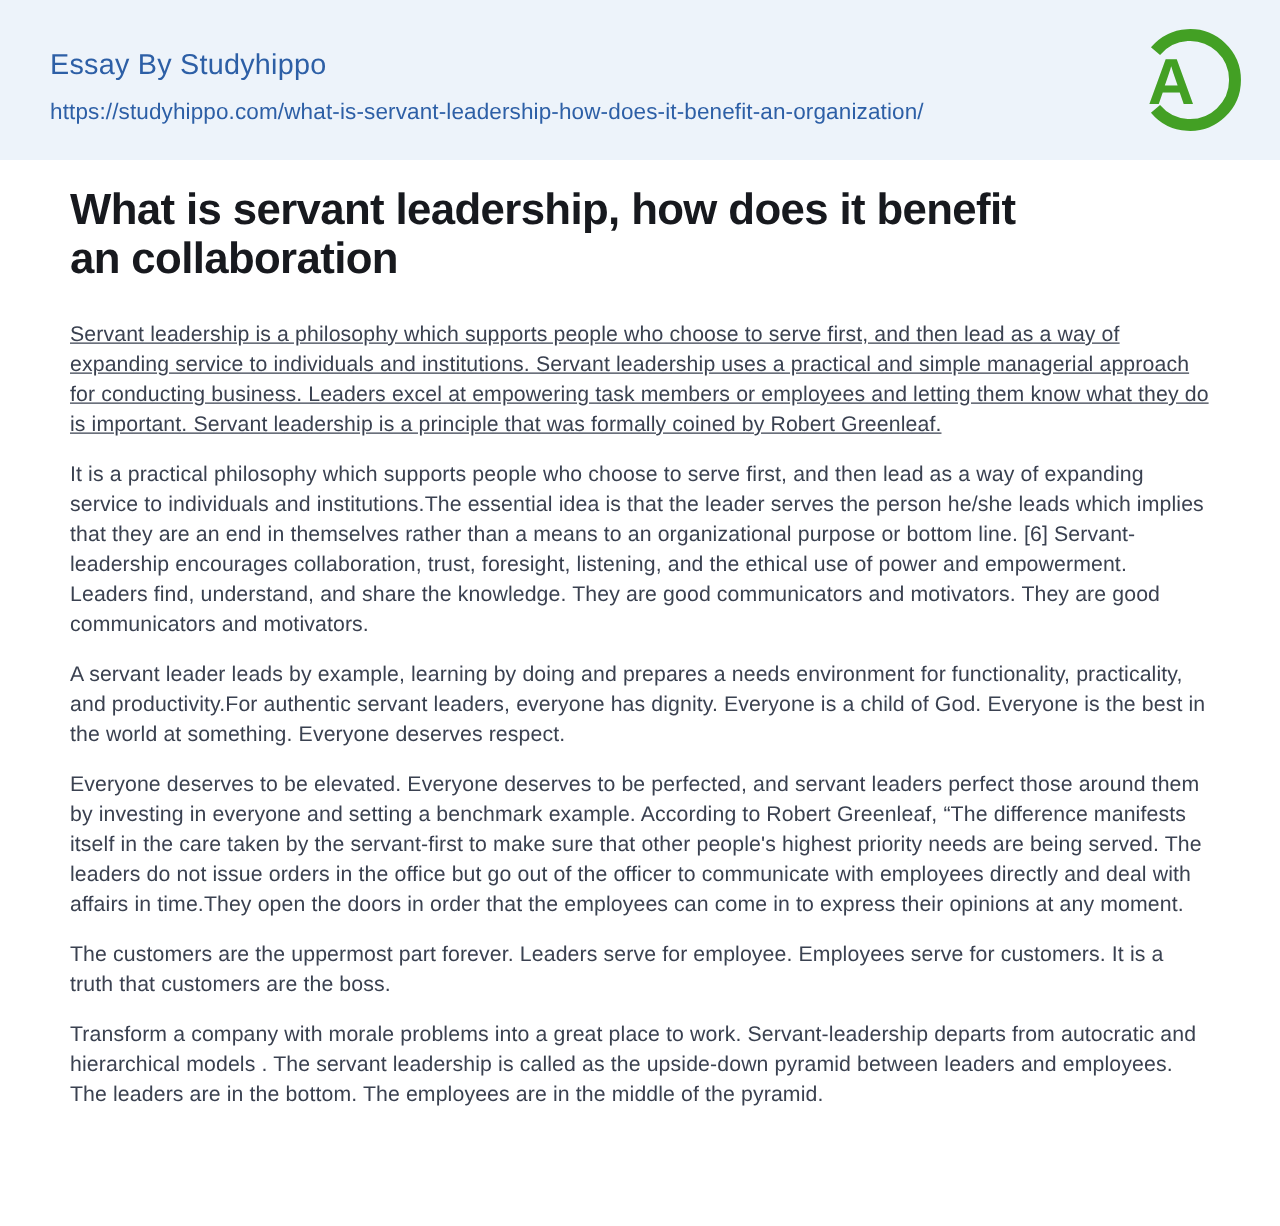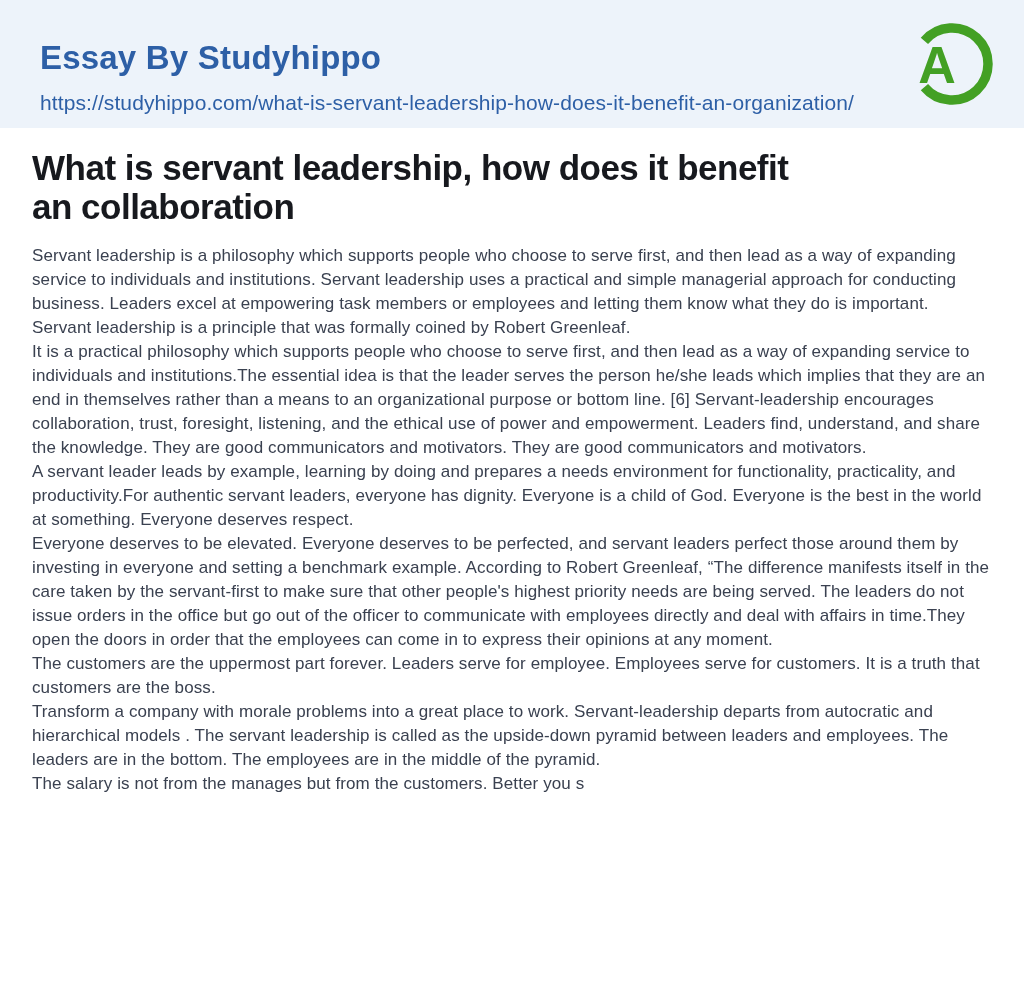--- a/index.html
+++ b/index.html
@@ -12,61 +12,63 @@
   }
   .site-header {
     width: 1024px;
     height: 128px;
     background: #edf3fa;
     position: relative;
     padding: 38px 40px 0 40px;
   }
   .brand {
     color: #2d5fa6;
-    font-size: 33px;
-    font-weight: 700;
+    font-size: 23px;
+    font-weight: 400;
     letter-spacing: 0.2px;
     line-height: 1.2;
   }
   .source-url {
     margin-top: 13px;
     color: #2d5fa6;
-    font-size: 21px;
+    font-size: 18px;
     font-weight: 400;
     text-decoration: none;
     display: inline-block;
     letter-spacing: 0.1px;
   }
   .logo {
     position: absolute;
     top: 22px;
     right: 30px;
     width: 84px;
     height: 84px;
     cursor: pointer;
   }
   .content {
-    padding: 0 32px;
+    padding: 0 56px;
   }
   .page-title {
     margin-top: 20px;
     font-size: 35px;
     line-height: 39px;
     font-weight: 700;
     color: #17191e;
     letter-spacing: -0.5px;
   }
   .essay-body p {
+    margin-top: 16px;
     font-size: 17px;
     line-height: 24px;
     color: #3a4150;
     letter-spacing: 0.1px;
   }
   .essay-body p:first-child {
-    margin-top: 18px;
+    margin-top: 30px;
+    text-decoration: underline;
   }
 </style>
 </head>
 <body>
 
 <header class="site-header">
   <div class="brand">Essay By Studyhippo</div>
   <a class="source-url">https://studyhippo.com/what-is-servant-leadership-how-does-it-benefit-an-organization/</a>
   <svg class="logo" viewBox="0 0 84 84" xmlns="http://www.w3.org/2000/svg">
     <path d="M 14.4 18.9 A 36 36 0 1 1 14.4 65.1" fill="none" stroke="#43a024" stroke-width="9.5" stroke-linecap="butt"></path>
@@ -80,15 +82,14 @@
     <div>an collaboration</div>
   </h1>
 
   <div class="essay-body">
     <p>Servant leadership is a philosophy which supports people who choose to serve first, and then lead as a way of expanding service to individuals and institutions. Servant leadership uses a practical and simple managerial approach for conducting business. Leaders excel at empowering task members or employees and letting them know what they do is important. Servant leadership is a principle that was formally coined by Robert Greenleaf.</p>
     <p>It is a practical philosophy which supports people who choose to serve first, and then lead as a way of expanding service to individuals and institutions.The essential idea is that the leader serves the person he/she leads which implies that they are an end in themselves rather than a means to an organizational purpose or bottom line. [6] Servant-leadership encourages collaboration, trust, foresight, listening, and the ethical use of power and empowerment. Leaders find, understand, and share the knowledge. They are good communicators and motivators. They are good communicators and motivators.</p>
     <p>A servant leader leads by example, learning by doing and prepares a needs environment for functionality, practicality, and productivity.For authentic servant leaders, everyone has dignity. Everyone is a child of God. Everyone is the best in the world at something. Everyone deserves respect.</p>
     <p>Everyone deserves to be elevated. Everyone deserves to be perfected, and servant leaders perfect those around them by investing in everyone and setting a benchmark example. According to Robert Greenleaf, “The difference manifests itself in the care taken by the servant-first to make sure that other people's highest priority needs are being served. The leaders do not issue orders in the office but go out of the officer to communicate with employees directly and deal with affairs in time.They open the doors in order that the employees can come in to express their opinions at any moment.</p>
     <p>The customers are the uppermost part forever. Leaders serve for employee. Employees serve for customers. It is a truth that customers are the boss.</p>
     <p>Transform a company with morale problems into a great place to work. Servant-leadership departs from autocratic and hierarchical models . The servant leadership is called as the upside-down pyramid between leaders and employees. The leaders are in the bottom. The employees are in the middle of the pyramid.</p>
-    <p>The salary is not from the manages but from the customers. Better you s</p>
   </div>
 </main>
 
 </body></html>

